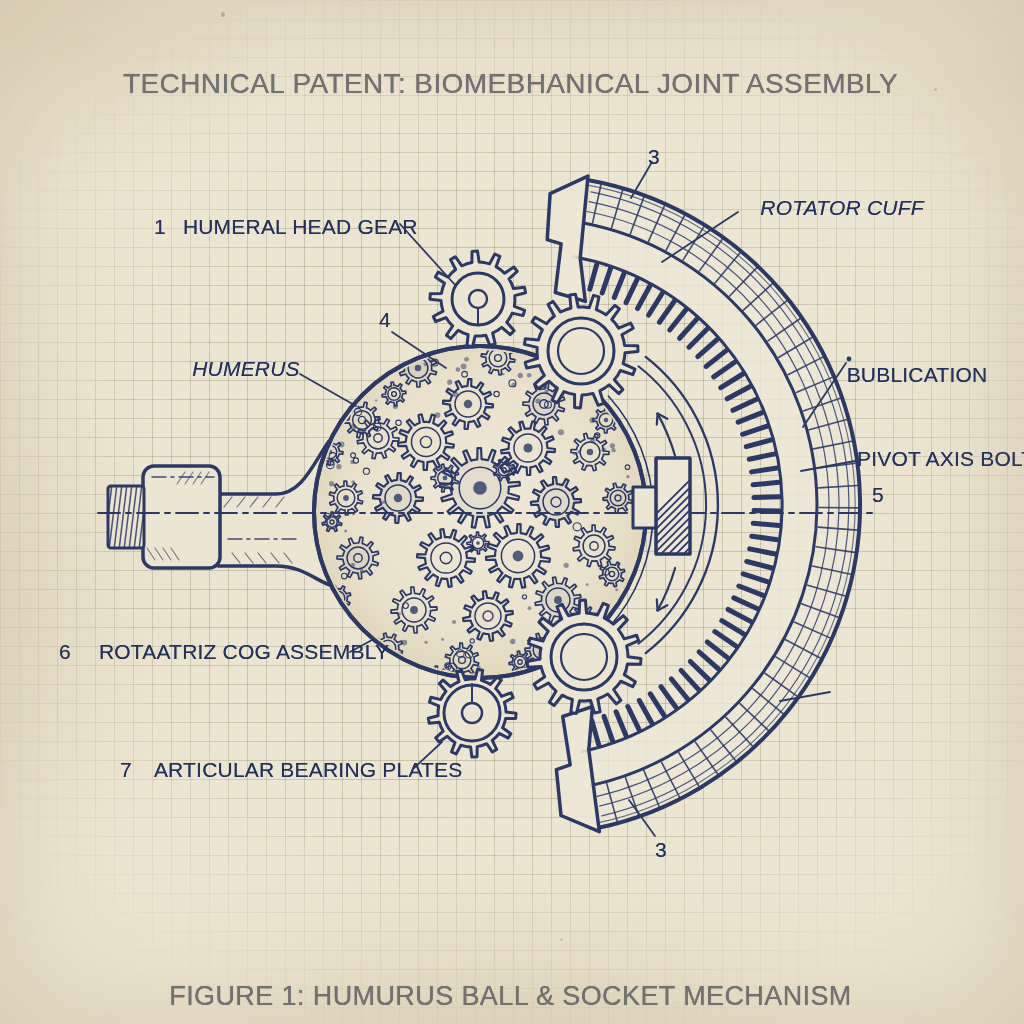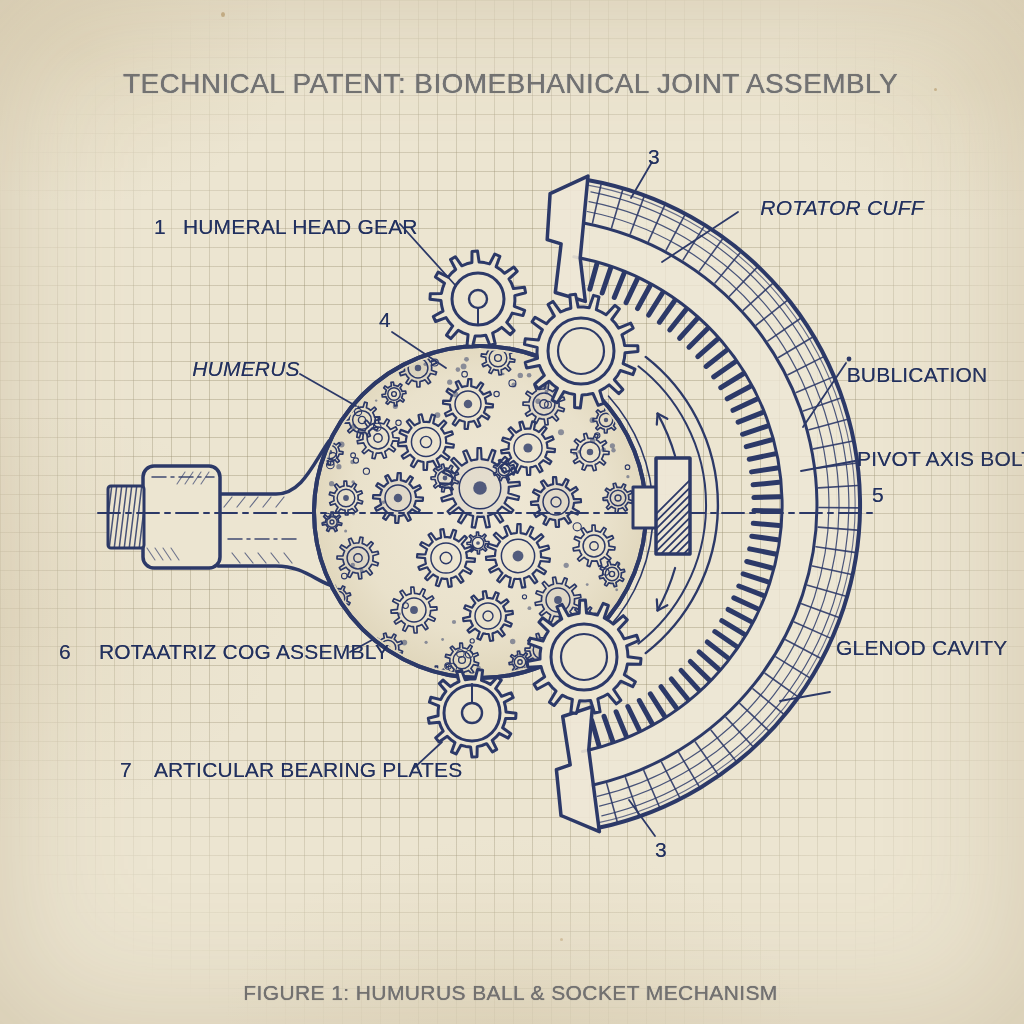--- a/index.html
+++ b/index.html
@@ -531,21 +531,20 @@
 
 <div class="lbl" style="left:857px;top:446px;">
   <span>PIVOT AXIS BOLT</span>
 </div>
 
 <div class="lbl" style="left:872px;top:482px;">
   <span>5</span>
 </div>
 
 <div class="lbl" style="left:836px;top:634px;line-height:27px;">
-  <div>GLENOD CAVITY</div>
 </div>
 
 <div class="lbl" style="left:59px;top:639px;">
   <span class="num">6</span><span style="margin-left:28px;">ROTAATRIZ COG ASSEMBLY</span>
 </div>
 
 <div class="lbl" style="left:120px;top:757px;">
   <span class="num">7</span><span style="margin-left:22px;text-align:center;">ARTICULAR BEARING PLATES</span>
 </div>
 
@@ -554,19 +553,19 @@
 </div>
 
 <div class="lbl" style="left:648px;top:144px;">
   <span>3</span>
 </div>
 
 <div class="lbl" style="left:655px;top:837px;">
   <span>3</span>
 </div>
 
-<div class="title" style="top:953px;font-size:21px;">FIGURE 1: HUMURUS BALL &amp; SOCKET MECHANISM</div>
+<div class="title" style="top:953px;font-size:27px;">FIGURE 1: HUMURUS BALL &amp; SOCKET MECHANISM</div>
 
 <div class="speck" style="left:221px;top:12px;width:4px;height:5px;background:rgba(160,120,60,.45);"></div>
 <div class="speck" style="left:934px;top:88px;width:3px;height:3px;background:rgba(160,120,60,.4);"></div>
 <div class="speck" style="left:560px;top:938px;width:3px;height:3px;background:rgba(160,120,60,.3);"></div>
 
 <div id="vignette"></div>
 
 </body></html>

